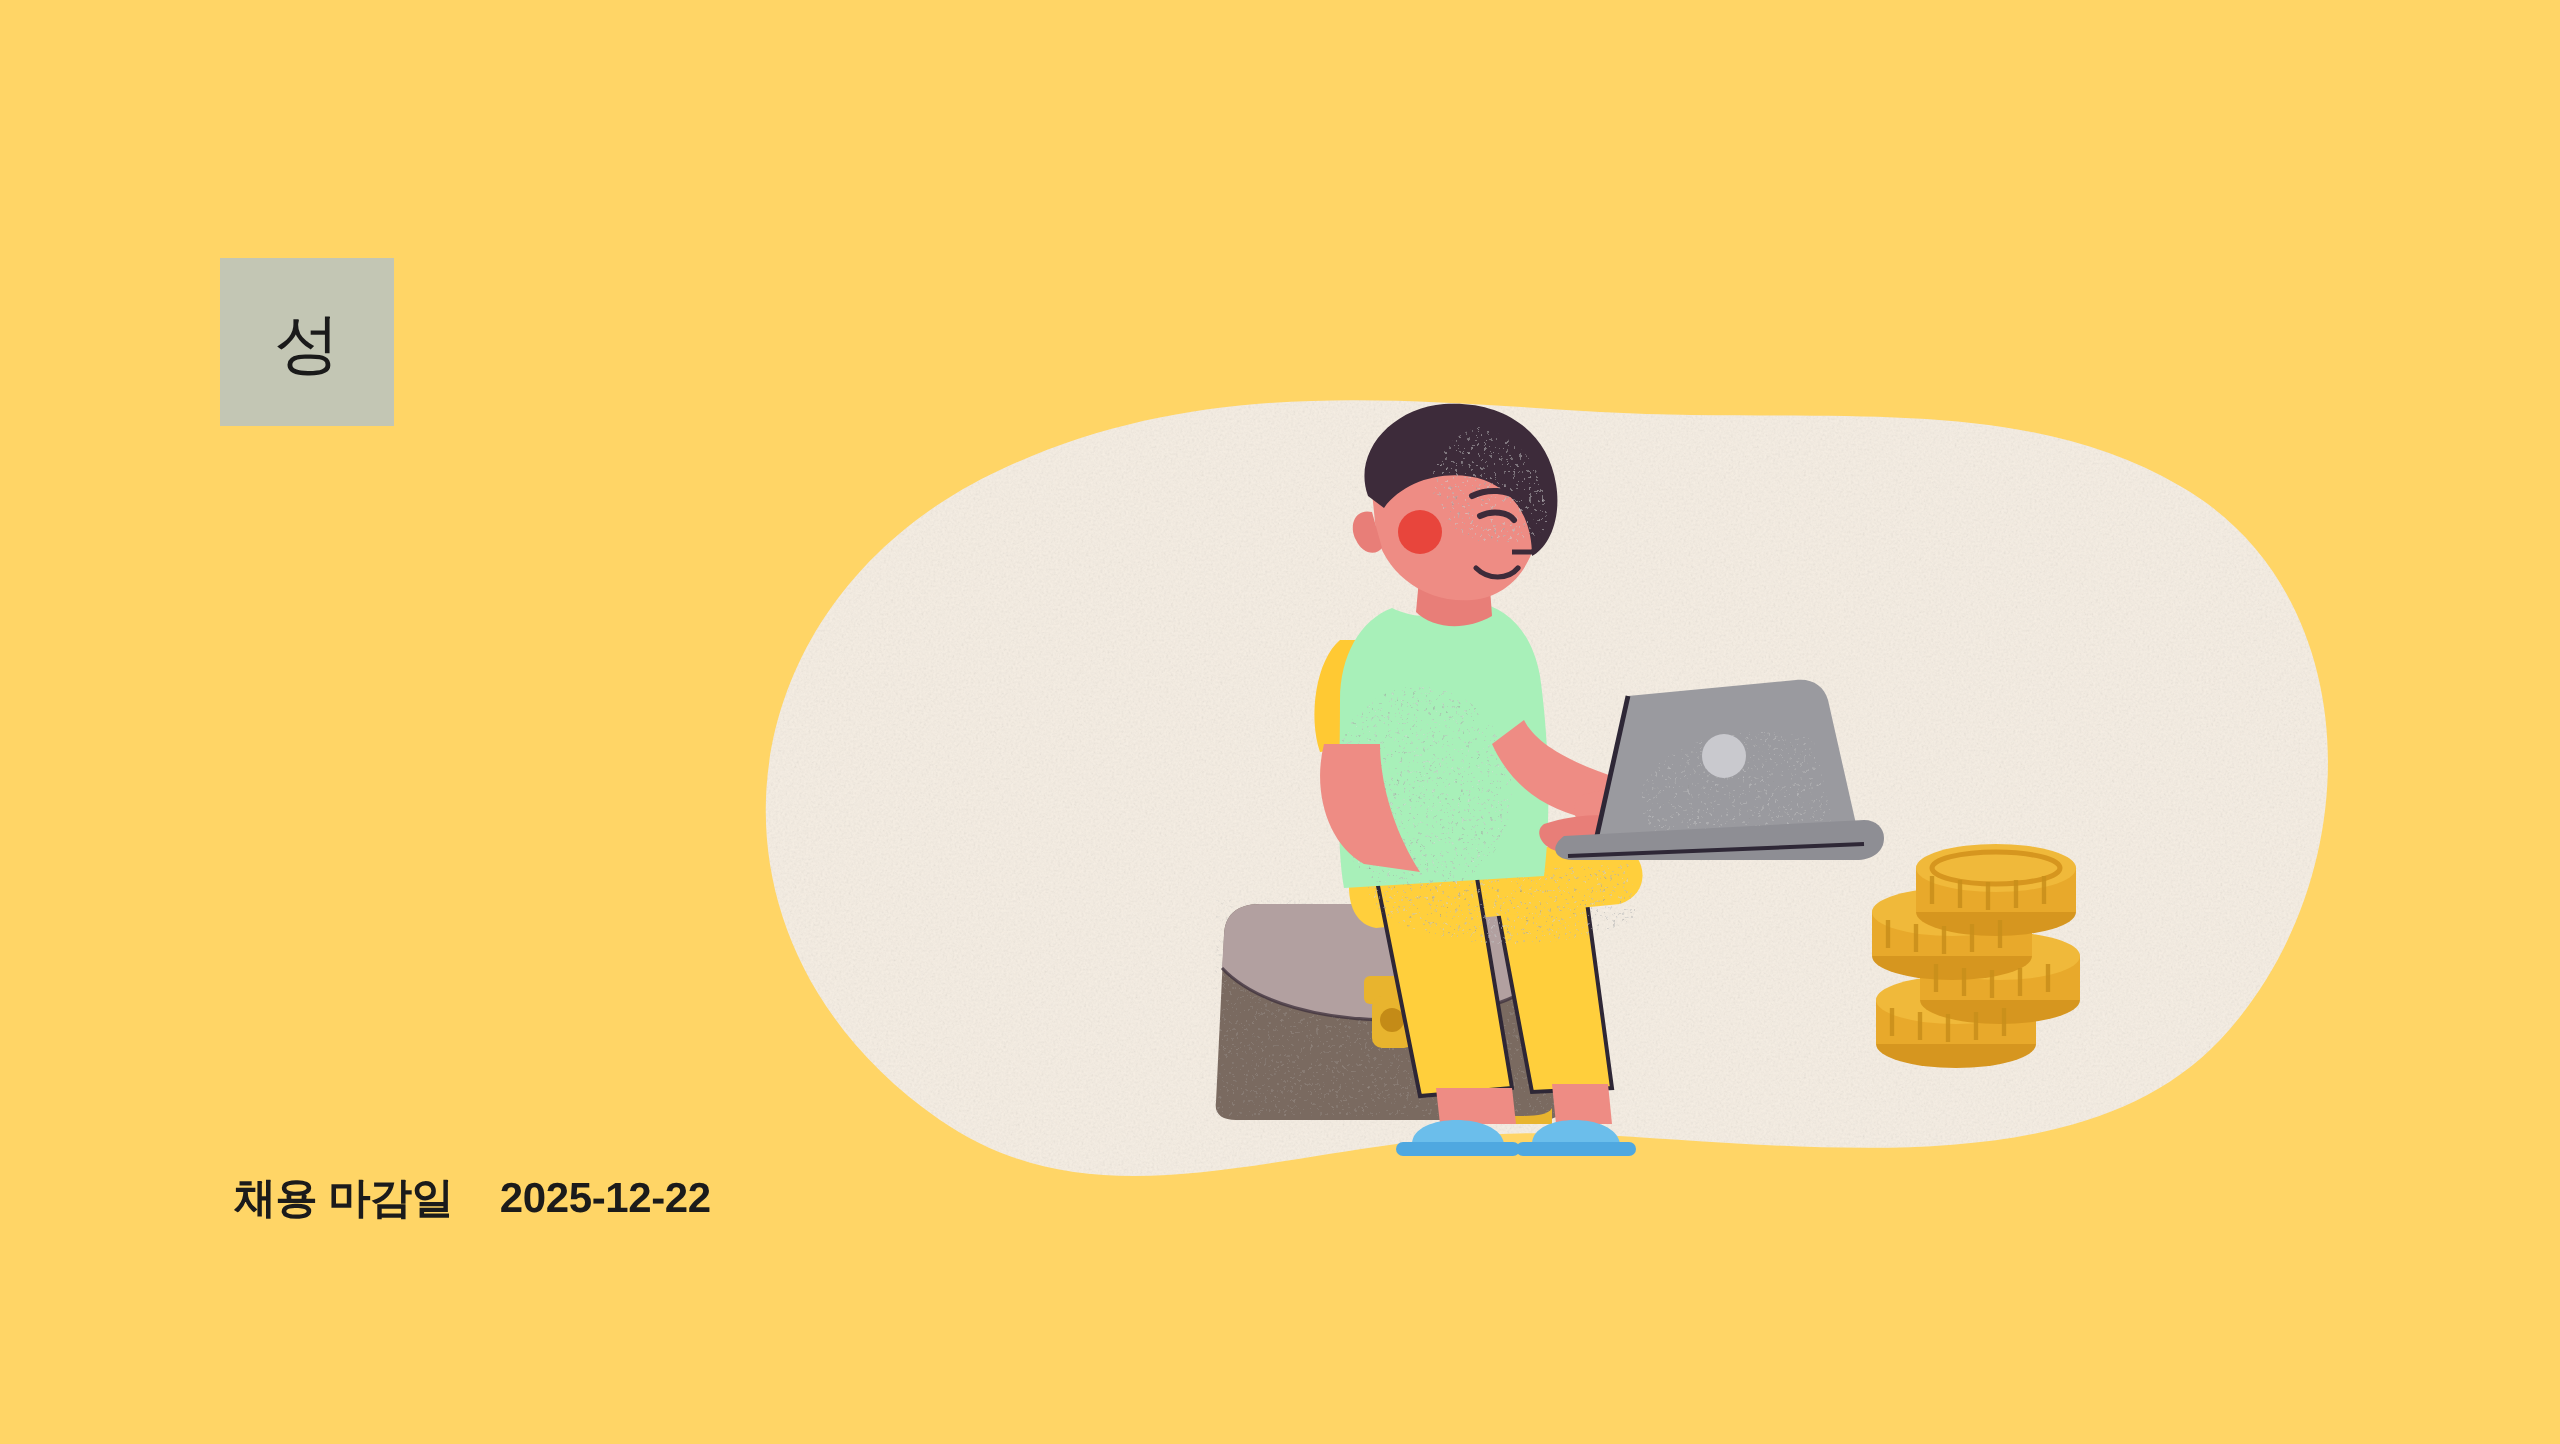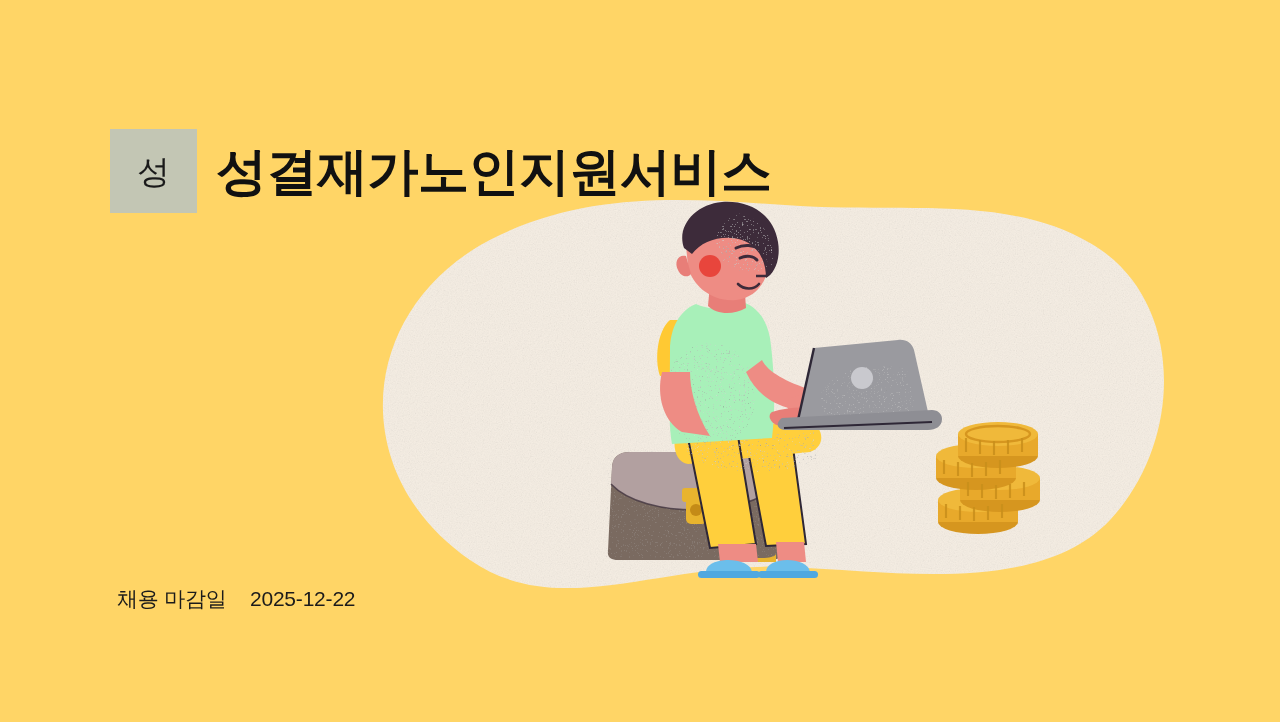--- a/index.html
+++ b/index.html
@@ -76,21 +76,21 @@
     font-weight: bold;
     color: #121212;
     white-space: nowrap;
     letter-spacing: -0.3px;
   }
   #deadline-row {
     position: absolute;
     left: 117px;
     top: 585px;
     font-size: 21px;
-    font-weight: normal;
+    font-weight: bold;
     color: #1b1b1b;
     white-space: nowrap;
     letter-spacing: -0.2px;
   }
   #deadline-row .gap { display: inline-block; width: 12px; }
 </style>
 </head>
 <body>
 
 <div id="canvas">
@@ -317,21 +317,20 @@
           <path d="M 448 240 L 448 254"></path>
         <path d="M 462 238 L 462 252"></path>
       </g>
     </g>
   </svg>
 
   <div id="header-row">
     <div id="logo-box">
       <span id="logo-letter">성</span>
     </div>
-    <div id="company-title">성결재가노인지원서비스</div>
   </div>
 
 
   <div id="deadline-row">
     <span>채용 마감일</span>
     <span class="gap"></span>
     <span>2025-12-22</span>
   </div>
 
 </div>

